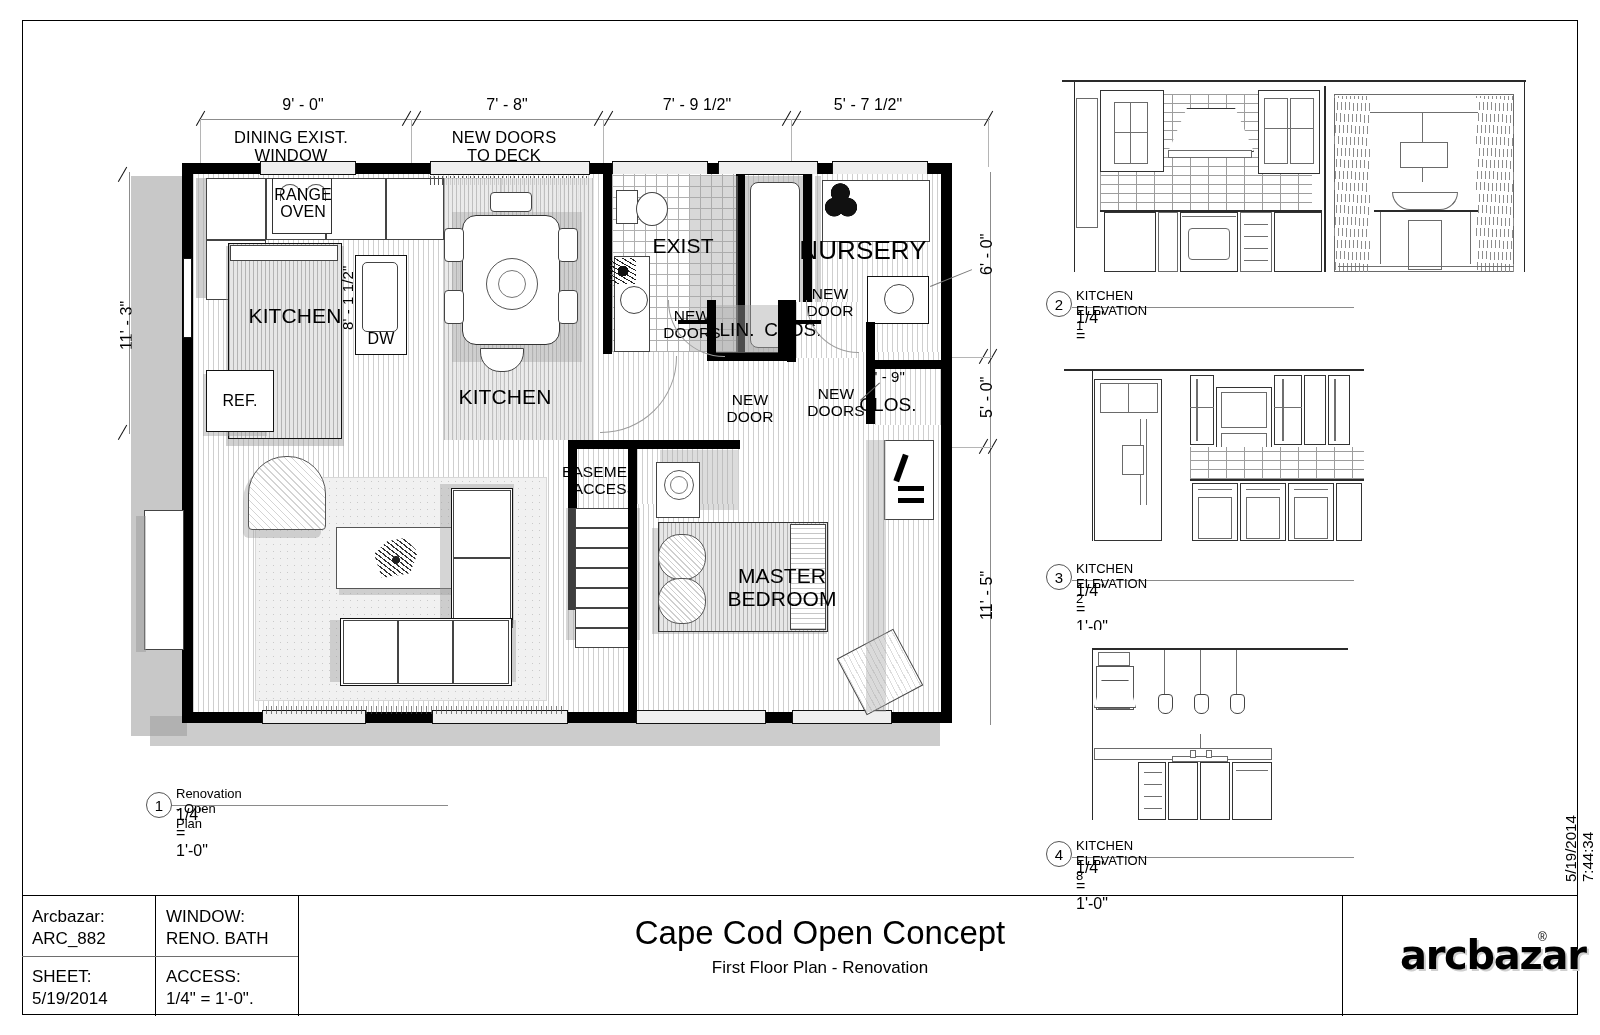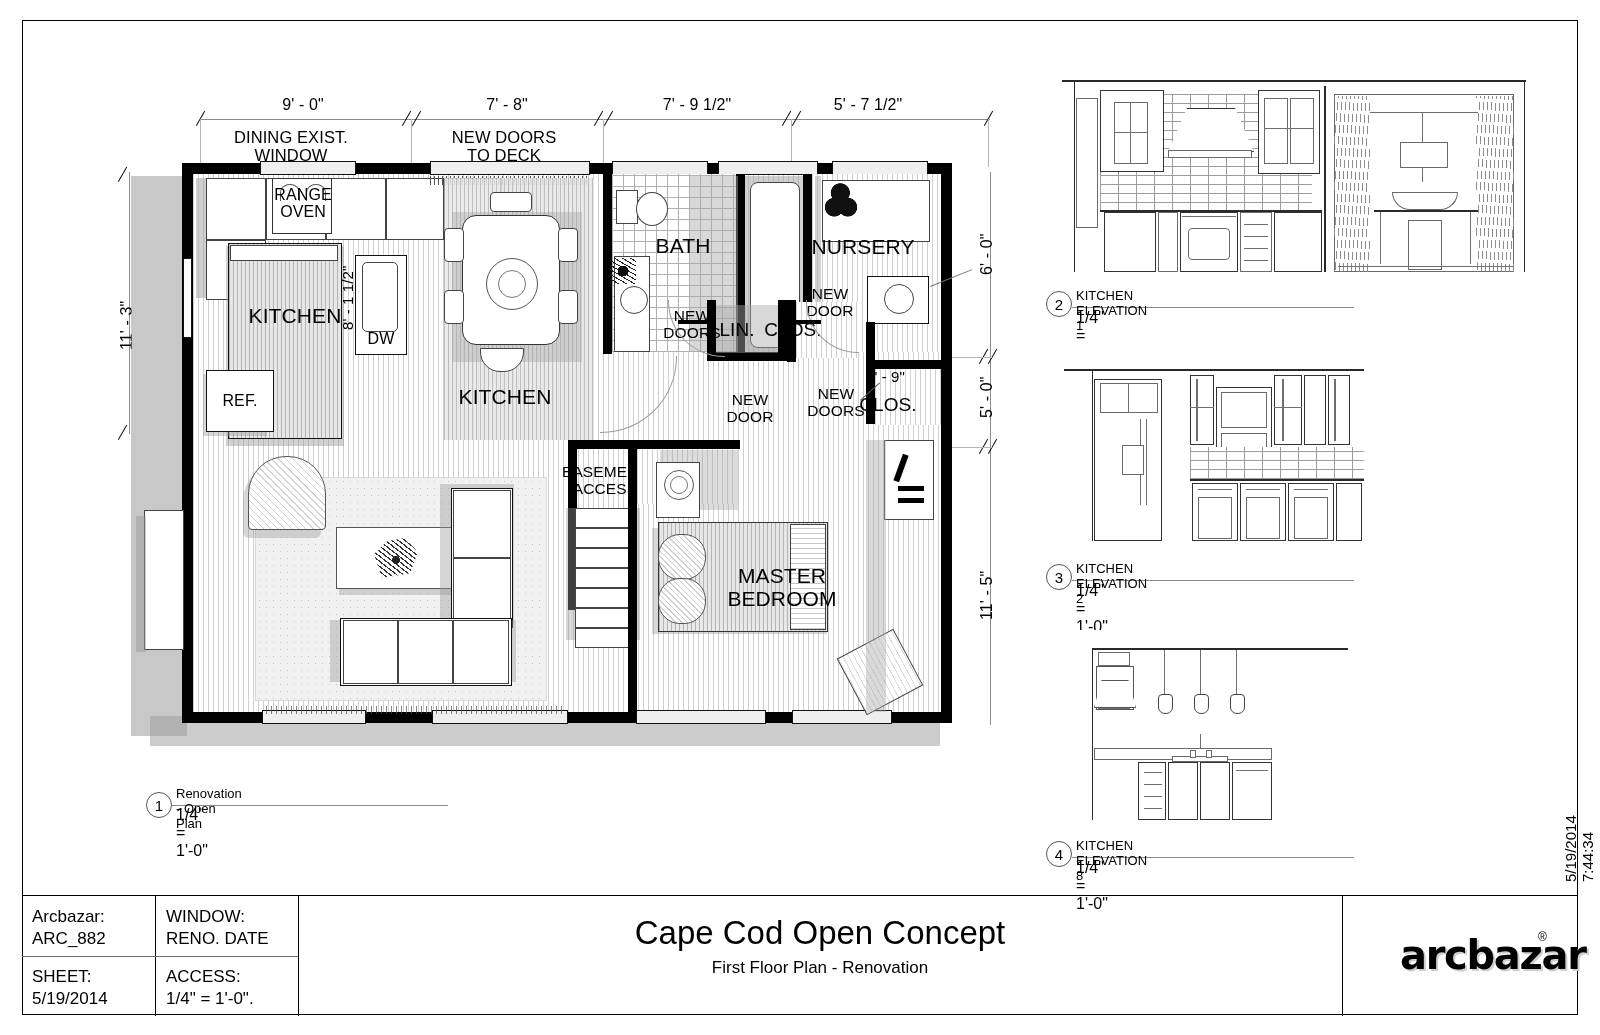--- a/index.html
+++ b/index.html
@@ -229,30 +229,30 @@
 
   <div class="fxl" style="left:614px;top:256px;width:36px;height:96px;"></div>
   <div style="position:absolute;left:620px;top:286px;width:26px;height:26px;border:1.4px solid #444;border-radius:50%;"></div>
   <div style="position:absolute;left:610px;top:258px;width:26px;height:26px;
               background:radial-gradient(circle,#111 0 28%,transparent 30%),
               repeating-linear-gradient(30deg,#222 0 1px,transparent 1px 4px);"></div>
 
   <div class="gr" style="left:745px;top:176px;width:62px;height:178px;opacity:.55;"></div>
   <div class="fxl" style="left:750px;top:182px;width:50px;height:166px;border-radius:8px;"></div>
   <div class="wall" style="left:803px;top:174px;width:9px;height:180px;"></div>
-  <div class="lbl c" style="left:683px;top:235px;font-size:21px;">BATH</div>
+  <div class="lbl c" style="left:683px;top:235px;font-size:21px;">EXIST</div>
 
   <div class="floorv" style="left:812px;top:174px;width:129px;height:178px;"></div>
   <div class="gr" style="left:815px;top:176px;width:6px;height:176px;opacity:.5;"></div>
   <div class="fxl" style="left:822px;top:180px;width:108px;height:62px;"></div>
   <div style="position:absolute;left:824px;top:182px;width:34px;height:36px;
               background:radial-gradient(circle at 48% 30%,#111 0 30%,transparent 32%),
               radial-gradient(circle at 30% 70%,#111 0 26%,transparent 28%),
               radial-gradient(circle at 70% 70%,#111 0 26%,transparent 28%);"></div>
-  <div class="lbl c" style="left:863px;top:236px;font-size:21px;">NURSERY</div>
+  <div class="lbl c" style="left:863px;top:236px;font-size:26px;">NURSERY</div>
 
   <div class="fx" style="left:867px;top:276px;width:62px;height:48px;"></div>
   <div style="position:absolute;left:884px;top:284px;width:28px;height:28px;border:1.3px solid #444;border-radius:50%;"></div>
   <div class="extline" style="left:930px;top:286px;width:45px;height:1px;transform:rotate(-22deg);transform-origin:0 0;background:#777;"></div>
 
   <div class="wall" style="left:707px;top:300px;width:9px;height:58px;"></div>
   <div class="wall" style="left:707px;top:352px;width:80px;height:9px;"></div>
   <div class="wall" style="left:778px;top:300px;width:9px;height:60px;"></div>
   <div class="gr" style="left:716px;top:305px;width:62px;height:48px;opacity:.45;"></div>
   <div class="lbl c" style="left:737px;top:320px;font-size:19px;">LIN.</div>
@@ -481,21 +481,21 @@
   <div class="tbv" style="left:276px;top:0;height:120px;"></div>
   <div class="tbv" style="left:1320px;top:0;height:120px;"></div>
   <div class="tbh" style="left:0;top:60px;width:276px;"></div>
 
   <div class="tbcell" style="left:10px;top:10px;">Arcbazar:</div>
   <div class="tbcell" style="left:10px;top:32px;">ARC_882</div>
   <div class="tbcell" style="left:10px;top:70px;">SHEET:</div>
   <div class="tbcell" style="left:10px;top:92px;">5/19/2014</div>
 
   <div class="tbcell" style="left:144px;top:10px;">WINDOW:</div>
-  <div class="tbcell" style="left:144px;top:32px;">RENO. DATE</div>
+  <div class="tbcell" style="left:144px;top:32px;">RENO. BATH</div>
   <div class="tbcell" style="left:144px;top:70px;">ACCESS:</div>
   <div class="tbcell" style="left:144px;top:92px;">1/4" = 1'-0".</div>
 
   <div style="position:absolute;left:276px;top:0;width:1044px;height:120px;">
     <div id="maintitle" style="top:18px;">Cape Cod Open Concept</div>
     <div id="subtitle" style="top:62px;">First Floor Plan - Renovation</div>
   </div>
 
   <div id="logo" style="left:1378px;top:36px;">arcbazar</div>
   <div style="position:absolute;left:1516px;top:34px;font-size:12px;">®</div>

